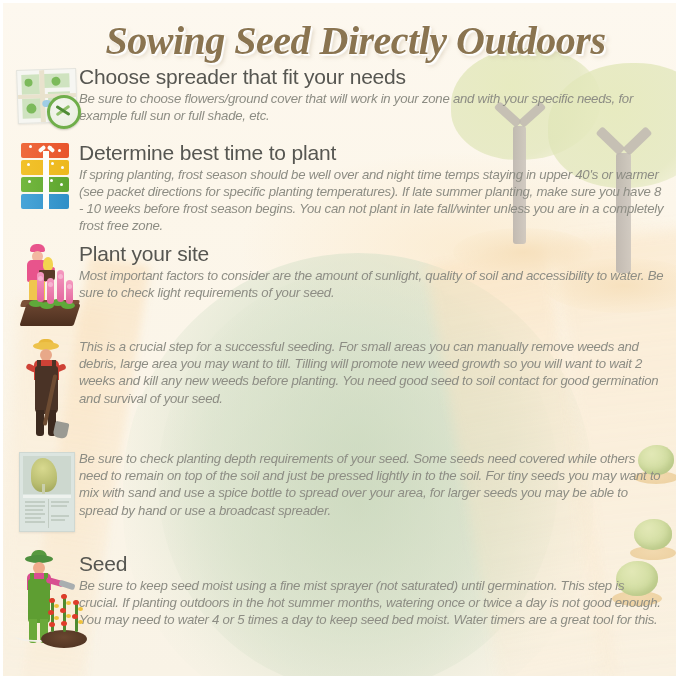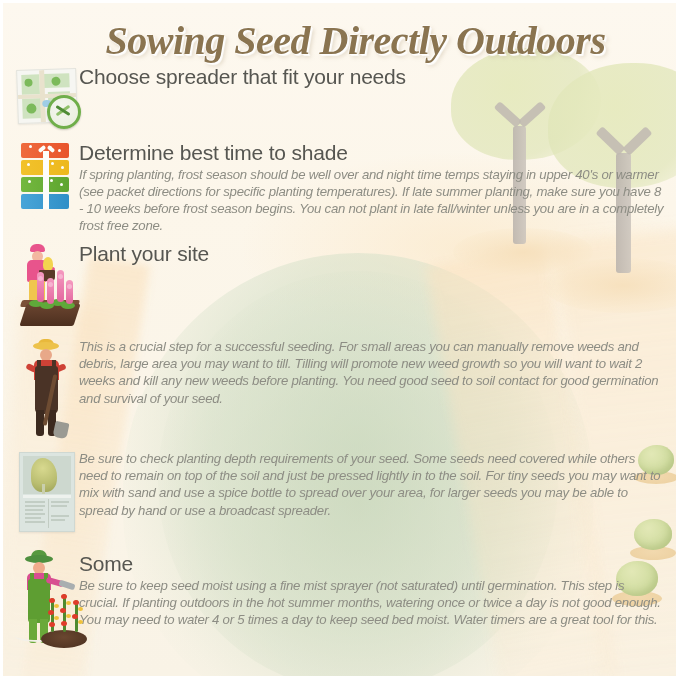--- a/index.html
+++ b/index.html
@@ -345,20 +345,21 @@
           <div class="blueblob" style="left:24px; top:30px; width:9px; height:7px;"></div>
           <div class="blueblob" style="left:44px; top:34px; width:8px; height:6px;"></div>
         </div>
         <div class="ic-compass">
           <div class="needle"></div>
           <div class="needle2"></div>
         </div>
       </div>
       <div class="step-body">
         <h2 class="step-heading">Choose spreader that fit your needs</h2>
+        <p class="step-text">Be sure to choose flowers/ground cover  that will work in your zone and with your specific needs, for example full sun or full shade, etc.</p>
       </div>
     </div>
 
     <div class="step s2">
       <div class="step-icon">
         <div class="ic-seasons">
           <div class="band b1"></div>
           <div class="band b2"></div>
           <div class="band b3"></div>
           <div class="band b4"></div>
@@ -372,21 +373,21 @@
           <span class="leafdot" style="left:37px; top:6px;"></span>
           <span class="leafdot" style="left:6px;  top:20px;"></span>
           <span class="leafdot" style="left:30px; top:19px;"></span>
           <span class="leafdot" style="left:40px; top:23px;"></span>
           <span class="leafdot" style="left:7px;  top:37px;"></span>
           <span class="leafdot" style="left:29px; top:36px;"></span>
           <span class="leafdot" style="left:39px; top:40px;"></span>
         </div>
       </div>
       <div class="step-body">
-        <h2 class="step-heading">Determine best time to shade</h2>
+        <h2 class="step-heading">Determine best time to plant</h2>
         <p class="step-text">If spring planting, frost season should be well over and  night time temps staying in upper 40's or warmer (see packet directions for specific planting temperatures). If late summer planting, make sure you have 8 - 10 weeks before frost season begins. You can not plant in late fall/winter unless you are in a completely frost free zone.</p>
       </div>
     </div>
 
     <div class="step s3">
       <div class="step-icon">
         <div class="ic-site">
           <div class="f-hat"></div>
           <div class="f-head"></div>
           <div class="f-body"></div>
@@ -403,20 +404,21 @@
             <i style="left:32px; top:10px;"></i>
           </div>
           <span class="spike" style="left:24px; top:30px; height:30px;"></span>
           <span class="spike" style="left:34px; top:36px; height:26px;"></span>
           <span class="spike" style="left:44px; top:28px; height:32px;"></span>
           <span class="spike" style="left:53px; top:38px; height:24px;"></span>
         </div>
       </div>
       <div class="step-body">
         <h2 class="step-heading">Plant your site</h2>
+        <p class="step-text">Most important factors to consider are the amount of sunlight, quality of soil and accessibility to water. Be sure to check light  requirements of your seed.</p>
       </div>
     </div>
 
     <div class="step s4">
       <div class="step-icon">
         <div class="ic-soil">
           <div class="g-hatc"></div>
           <div class="g-hat"></div>
           <div class="g-head"></div>
           <div class="g-shirt"></div>
@@ -491,19 +493,19 @@
           <span class="w-bud" style="left:47px; top:56px;"></span>
           <span class="w-budY" style="left:53px; top:62px;"></span>
           <span class="w-bud" style="left:48px; top:69px;"></span>
           <span class="w-bud" style="left:60px; top:48px;"></span>
           <span class="w-budY" style="left:65px; top:55px;"></span>
           <span class="w-bud" style="left:59px; top:62px;"></span>
           <span class="w-budY" style="left:65px; top:68px;"></span>
         </div>
       </div>
       <div class="step-body">
-        <h2 class="step-heading">Some</h2>
+        <h2 class="step-heading">Seed</h2>
         <p class="step-text">Be sure to keep seed moist using a fine mist sprayer (not saturated) until germination. This step is crucial. If planting outdoors in the hot summer months, watering once  or twice a day is not good enough. You may need to water 4 or 5 times a day to keep seed bed moist. Water timers are a great tool for this.</p>
       </div>
     </div>
 
   </div>
 </div>
 
 </body></html>

